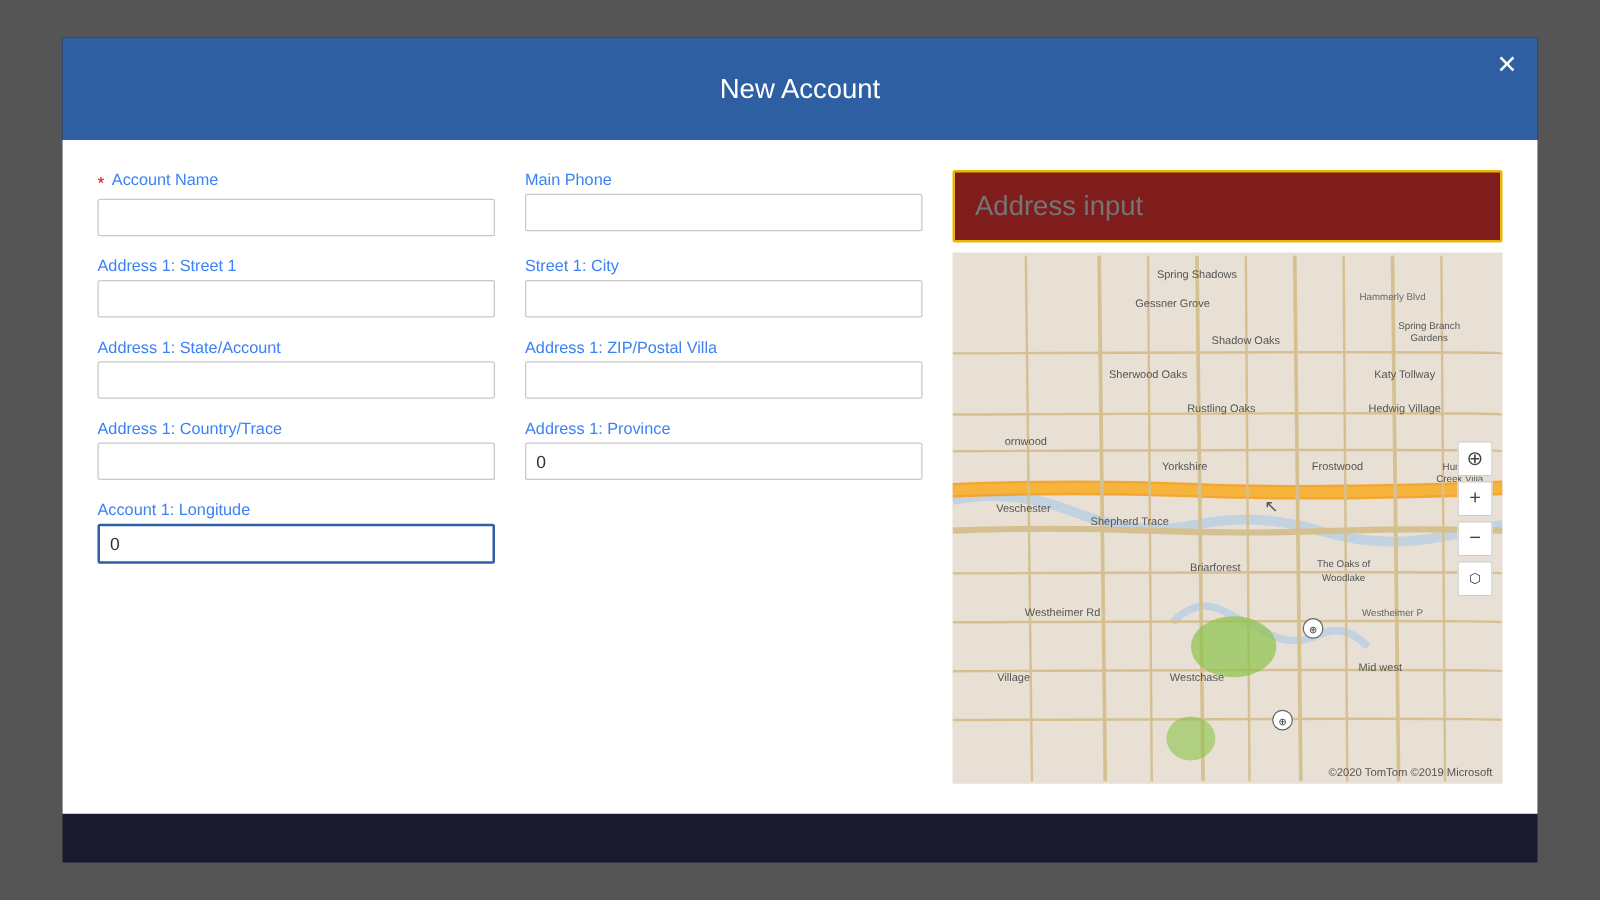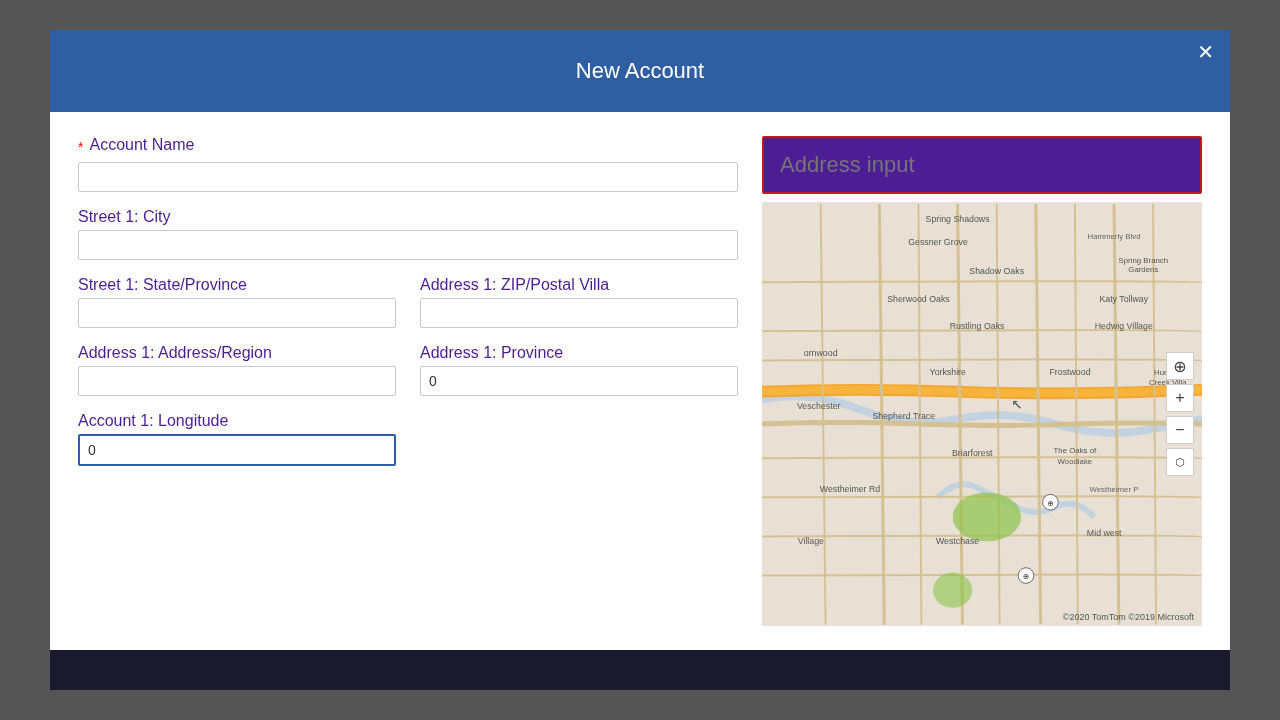--- a/index.html
+++ b/index.html
@@ -61,22 +61,22 @@
       display: flex;
       gap: 24px;
       margin-bottom: 16px;
     }
 
     .form-group {
       flex: 1;
     }
 
     .form-label {
-      font-size: 16px;
-      color: #4c1d95;
+      font-size: 13px;
+      color: #3b82f6;
       margin-bottom: 4px;
       display: block;
     }
 
     .required-star {
       color: red;
       font-size: 14px;
       margin-right: 4px;
     }
 
@@ -96,26 +96,26 @@
     }
 
     .map-section {
       flex: 1;
       display: flex;
       flex-direction: column;
       gap: 8px;
     }
 
     .address-input-box {
-      border: 2px solid #b91c1c;
+      border: 2px solid #eab308;
       border-radius: 2px;
       padding: 14px 16px;
       font-size: 22px;
       color: #999;
-      background: #4c1d95;
+      background: #7f1d1d;
       width: 100%;
     }
 
     .map-container {
       flex: 1;
       min-height: 420px;
       position: relative;
       overflow: hidden;
       background: #e8e0d8;
     }
@@ -178,43 +178,51 @@
     <div class="form-section">
 
       <div class="form-row">
         <div class="form-group">
           <div class="required-label-group">
             <span class="required-star">*</span>
             <label class="form-label">Account Name</label>
           </div>
           <input class="form-input" type="text" style="">
         </div>
-      </div>
-
-      <div class="form-row">
+        <div class="form-group">
+          <label class="form-label">Main Phone</label>
+          <input class="form-input" type="text" style="">
+        </div>
+      </div>
+
+      <div class="form-row">
+        <div class="form-group">
+          <label class="form-label">Address 1: Street 1</label>
+          <input class="form-input" type="text" style="">
+        </div>
         <div class="form-group">
           <label class="form-label">Street 1: City</label>
           <input class="form-input" type="text" style="">
         </div>
       </div>
 
       <div class="form-row">
         <div class="form-group">
-          <label class="form-label">Street 1: State/Province</label>
+          <label class="form-label">Address 1: State/Account</label>
           <input class="form-input" type="text" style="">
         </div>
         <div class="form-group">
           <label class="form-label">Address 1: ZIP/Postal Villa</label>
           <input class="form-input" type="text" style="">
         </div>
       </div>
 
       <div class="form-row">
         <div class="form-group">
-          <label class="form-label">Address 1: Address/Region</label>
+          <label class="form-label">Address 1: Country/Trace</label>
           <input class="form-input" type="text" style="">
         </div>
         <div class="form-group">
           <label class="form-label">Address 1: Province</label>
           <input class="form-input" type="text" value="0" style="">
         </div>
       </div>
 
       <div class="form-row">
         <div class="form-group">

